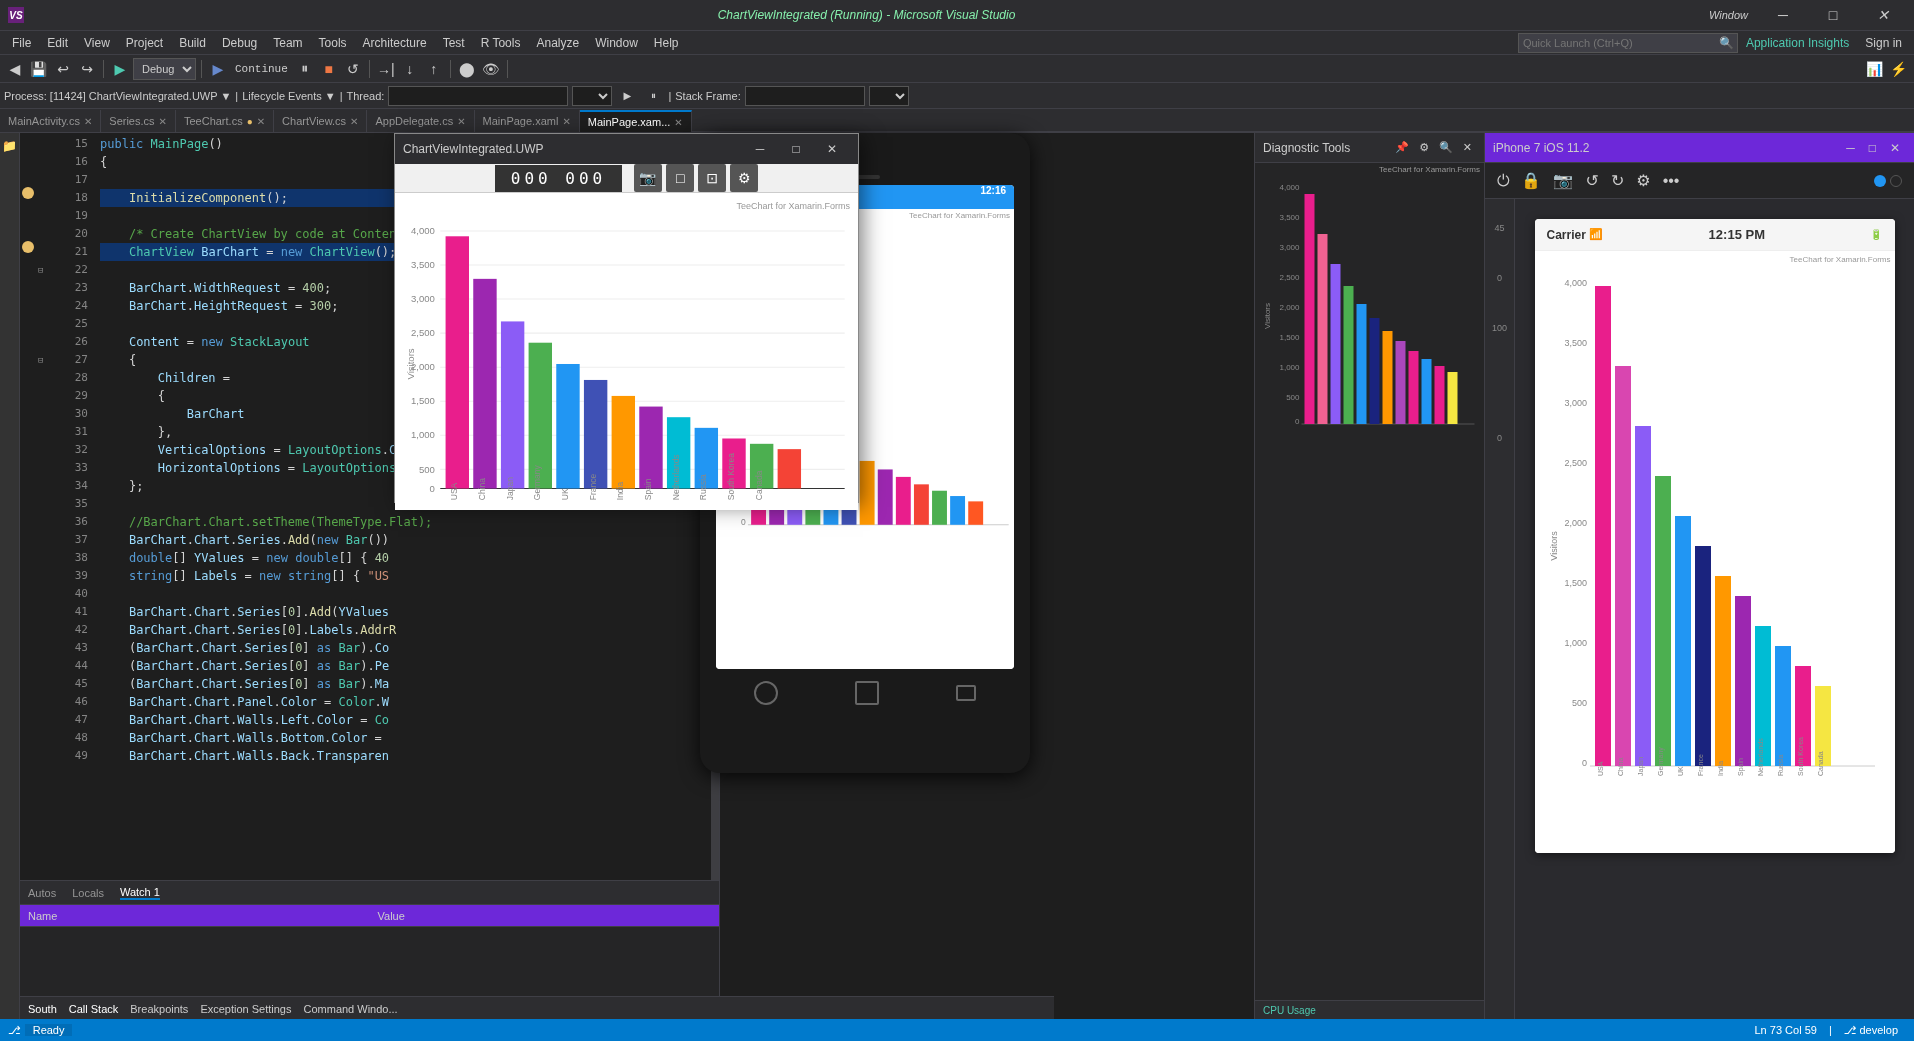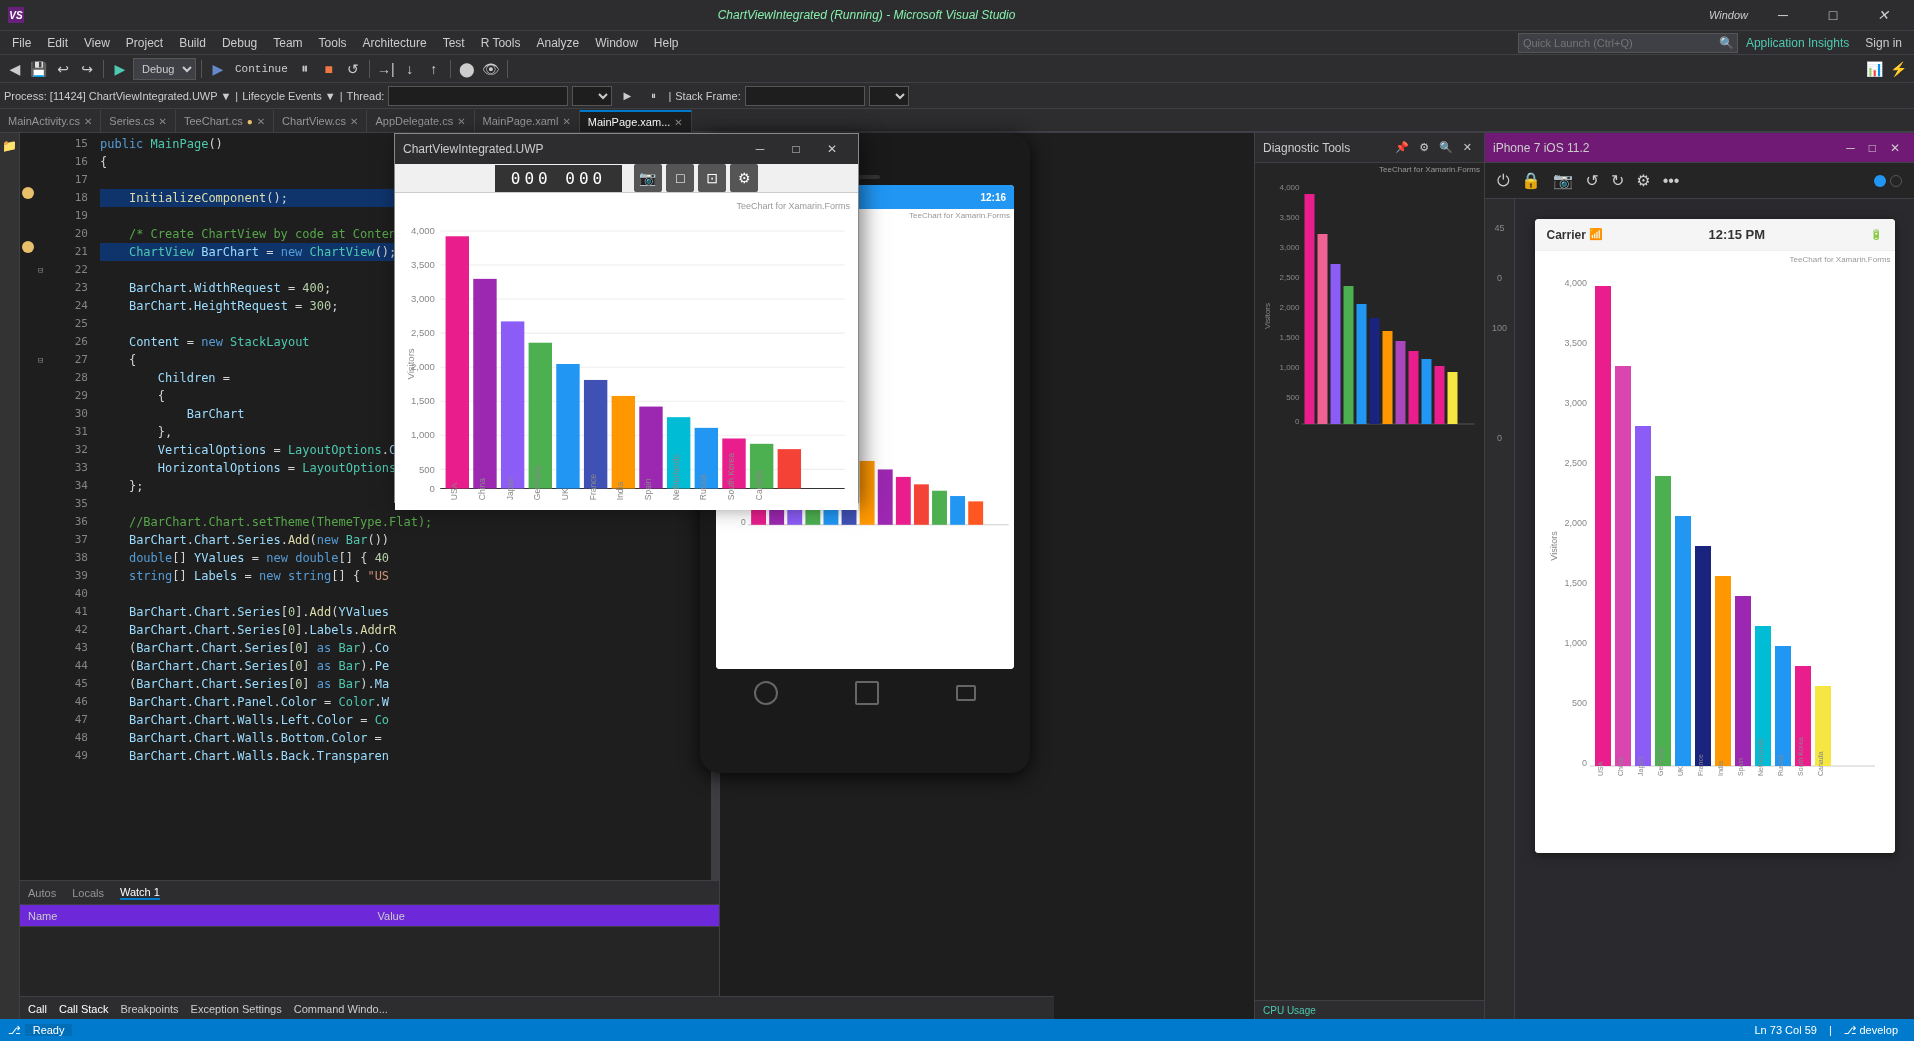--- a/index.html
+++ b/index.html
@@ -671,21 +671,21 @@
   </div>
 
   <div id="android-sim" style="position:absolute;left:700px;top:0;width:330px;height:640px;z-index:5;">
     <div style="width:100%;height:100%;background:#1a1a1a;border-radius:20px;padding:40px 16px 60px;display:flex;flex-direction:column;box-shadow:0 4px 20px rgba(0,0,0,0.8);">
 
       <div style="height:8px;display:flex;align-items:center;justify-content:center;margin-bottom:4px;">
         <div style="width:30px;height:4px;background:#333;border-radius:2px;"></div>
       </div>
       <div style="flex:1;background:white;border-radius:4px;overflow:hidden;">
 
-        <div style="height:24px;background:#2196f3;display:flex;align-items:center;padding:0 8px;justify-content:space-between;">
+        <div style="height:24px;background:#2196f3;display:flex;padding:0 8px;justify-content:space-between;">
           <span style="font-size:10px;color:white;">📶</span>
           <span style="font-size:10px;color:white;font-weight:bold;">12:16</span>
         </div>
 
         <div style="flex:1;background:white;position:relative;height:calc(100% - 24px);">
           <div style="text-align:right;font-size:8px;color:#999;padding:2px 4px;">TeeChart for Xamarin.Forms</div>
           <svg width="100%" height="90%" viewBox="0 0 280 220">
             <text x="28" y="14" font-size="8" fill="#888" text-anchor="end">4,000</text>
             <text x="28" y="50" font-size="8" fill="#888" text-anchor="end">3,000</text>
             <text x="28" y="90" font-size="8" fill="#888" text-anchor="end">2,000</text>
@@ -714,21 +714,21 @@
       <div style="height:40px;background:#1a1a1a;display:flex;align-items:center;justify-content:space-around;margin-top:4px;">
         <div style="width:24px;height:24px;border:2px solid #666;border-radius:50%;background:transparent;"></div>
         <div style="width:24px;height:24px;border:2px solid #666;border-radius:2px;background:transparent;"></div>
         <div style="width:20px;height:16px;border:2px solid #666;border-radius:2px;background:transparent;"></div>
       </div>
     </div>
   </div>
 
   <div id="iphone-outer" style="position:absolute;right:0;top:0;width:430px;background:#1a1a1a;height:100%;border-left:1px solid #3f3f46;display:flex;flex-direction:column;">
 
-    <div style="height:30px;background:#701a75;display:flex;align-items:center;padding:0 8px;font-size:12px;color:#ccc;border-bottom:1px solid #3f3f46;">
+    <div style="height:30px;background:#6d28d9;display:flex;align-items:center;padding:0 8px;font-size:12px;color:#ccc;border-bottom:1px solid #3f3f46;">
       <span style="flex:1;">iPhone 7 iOS 11.2</span>
       <div style="display:flex;gap:2px;">
         <span style="cursor:pointer;padding:0 6px;">─</span>
         <span style="cursor:pointer;padding:0 6px;">□</span>
         <span style="cursor:pointer;padding:0 6px;">✕</span>
       </div>
     </div>
 
     <div style="height:36px;background:#252526;display:flex;align-items:center;padding:0 12px;gap:12px;border-bottom:1px solid #3f3f46;">
       <button style="background:none;border:none;color:#ccc;font-size:16px;cursor:pointer;">⏻</button>
@@ -852,21 +852,21 @@
         </svg>
       </div>
 
       <div style="background:#2d2d30;padding:4px 8px;font-size:10px;color:#4ec9b0;border-top:1px solid #3f3f46;">
         <span>CPU Usage</span>
       </div>
     </div>
   </div>
 
   <div style="position:absolute;bottom:0;left:20px;right:860px;height:24px;background:#2d2d30;display:flex;align-items:center;padding:0 8px;gap:12px;border-top:1px solid #3f3f46;z-index:20;font-size:11px;">
-    <span style="color:#fff;cursor:pointer;">Call</span>
+    <span style="color:#fff;cursor:pointer;">South</span>
     <span style="color:#fff;cursor:pointer;">Call Stack</span>
     <span style="color:#ccc;cursor:pointer;">Breakpoints</span>
     <span style="color:#ccc;cursor:pointer;">Exception Settings</span>
     <span style="color:#ccc;cursor:pointer;">Command Windo...</span>
   </div>
 
 </div>
 
 <div id="statusbar" style="position:fixed;bottom:0;left:0;right:0;height:22px;background:#007acc;display:flex;align-items:center;padding:0 8px;font-size:11px;color:white;z-index:100;">
   <span style="margin-right:4px;">⎇</span>

